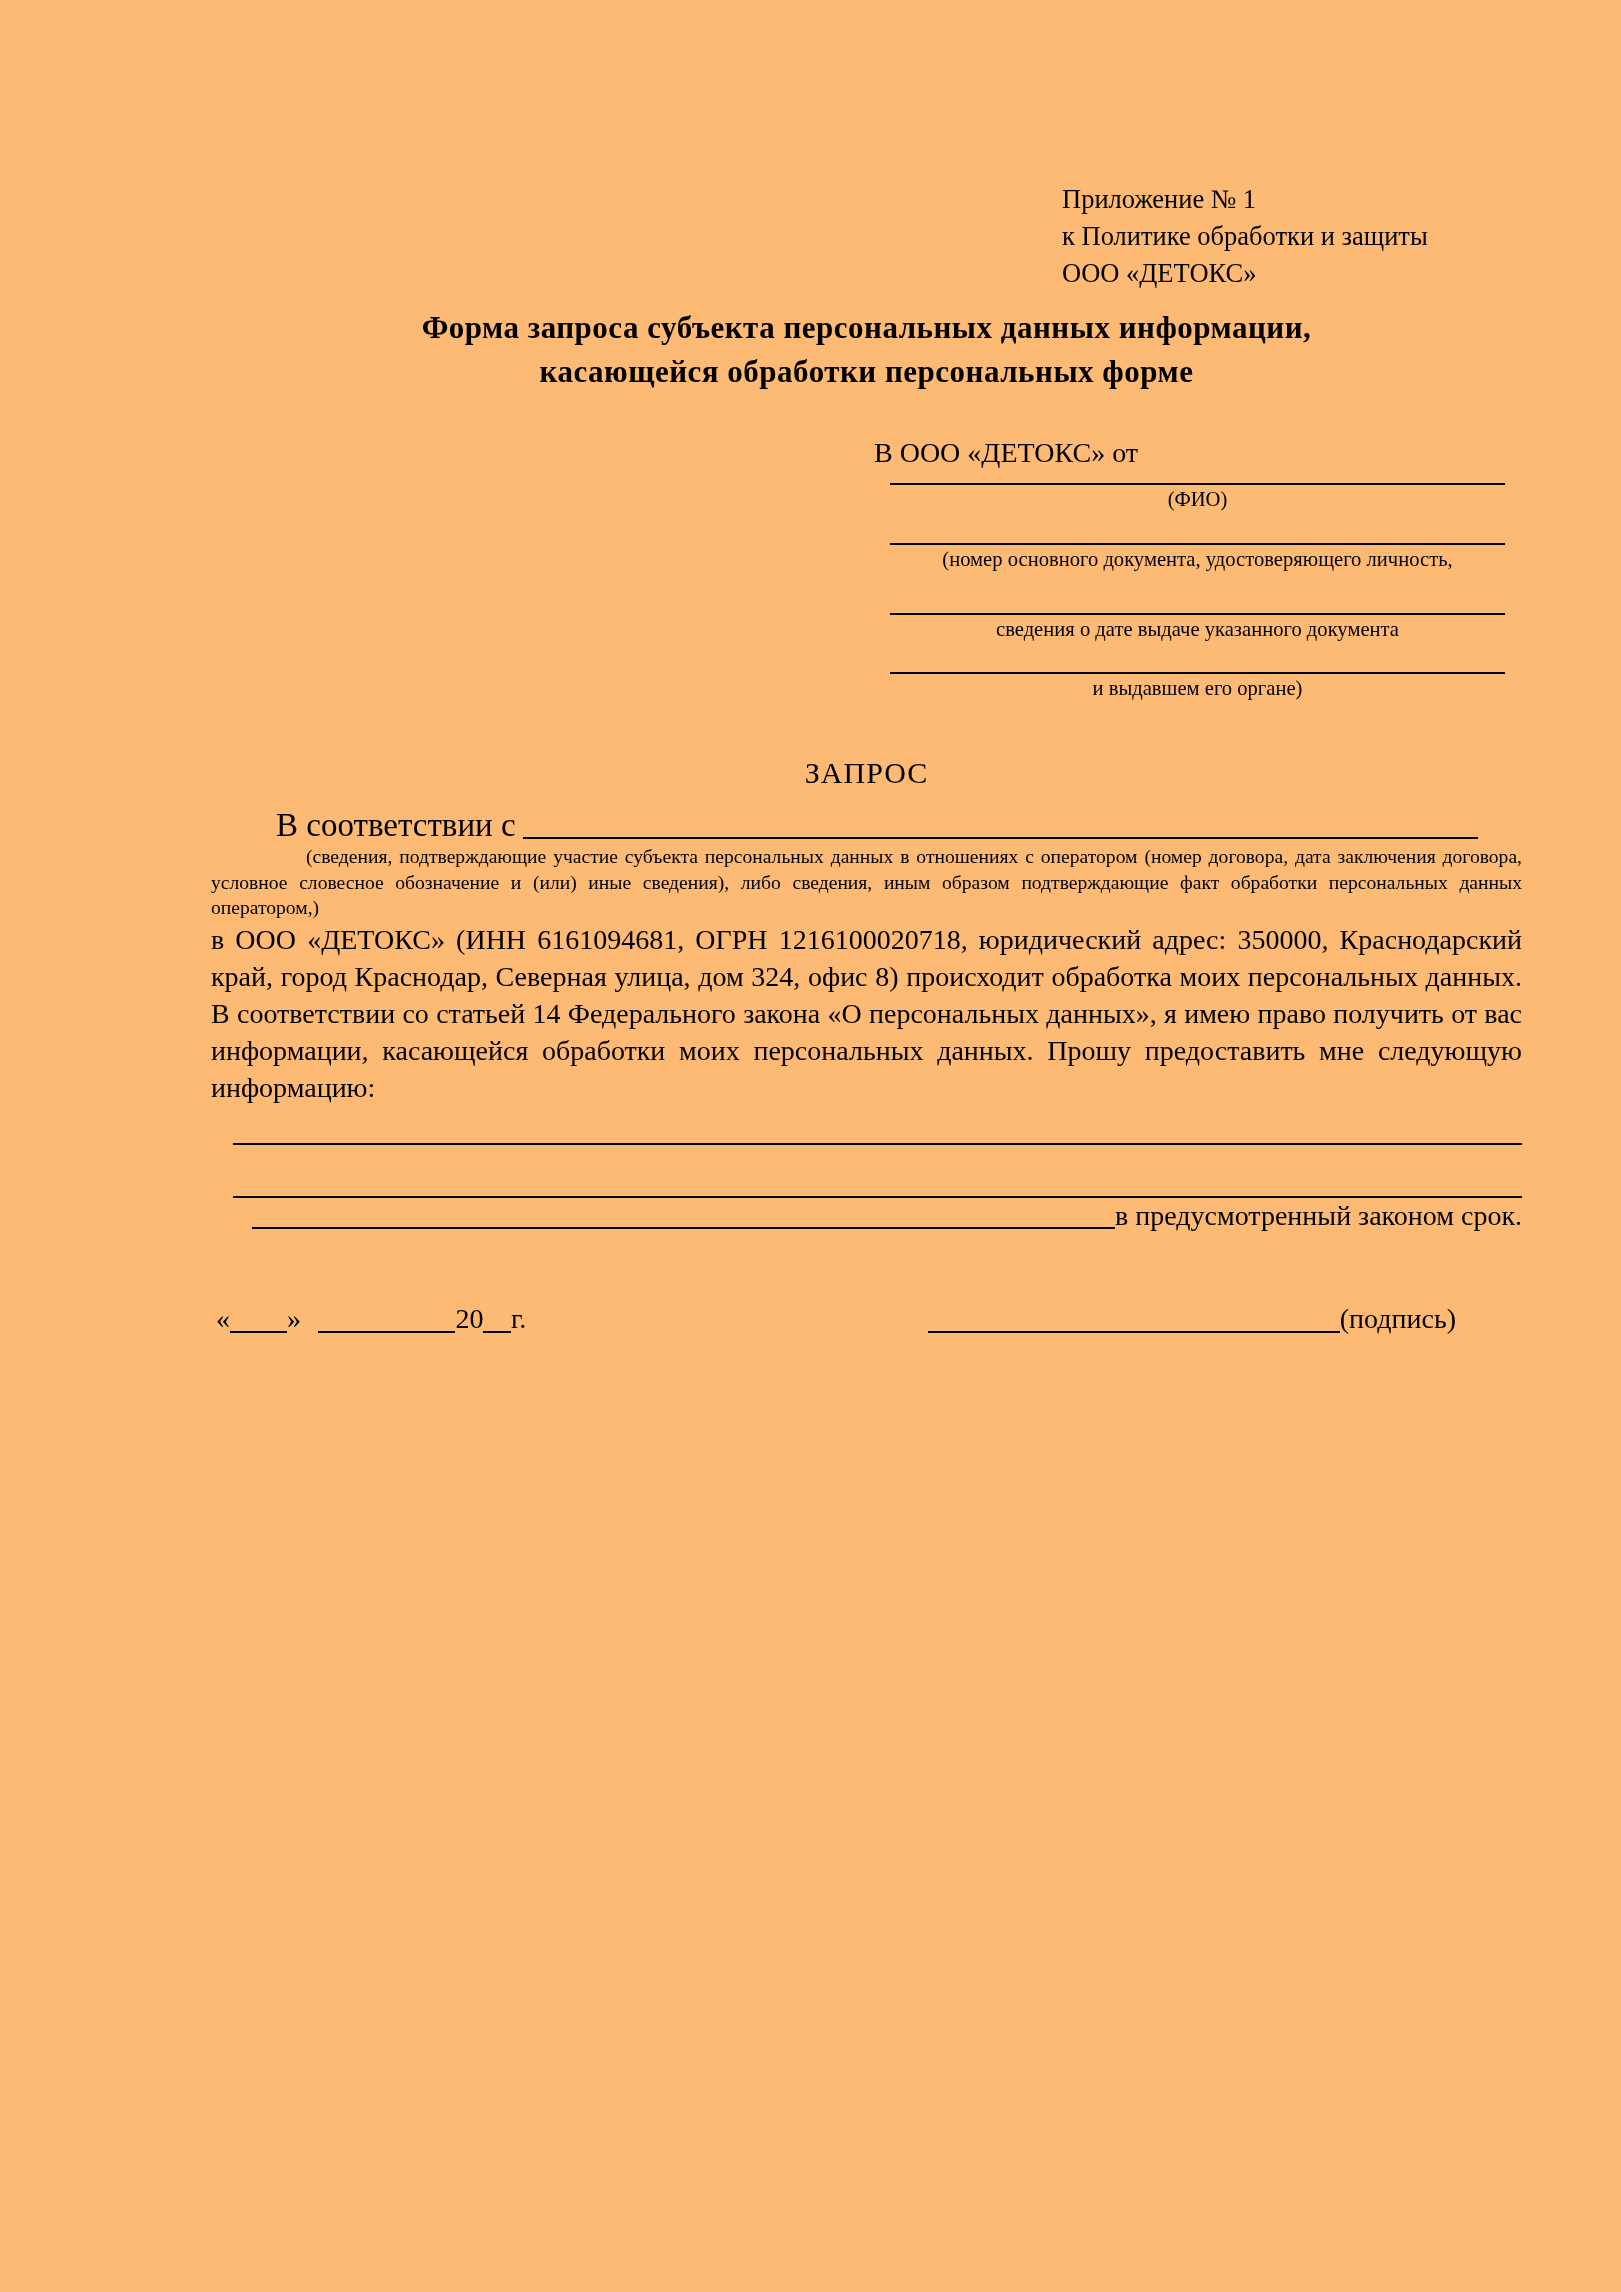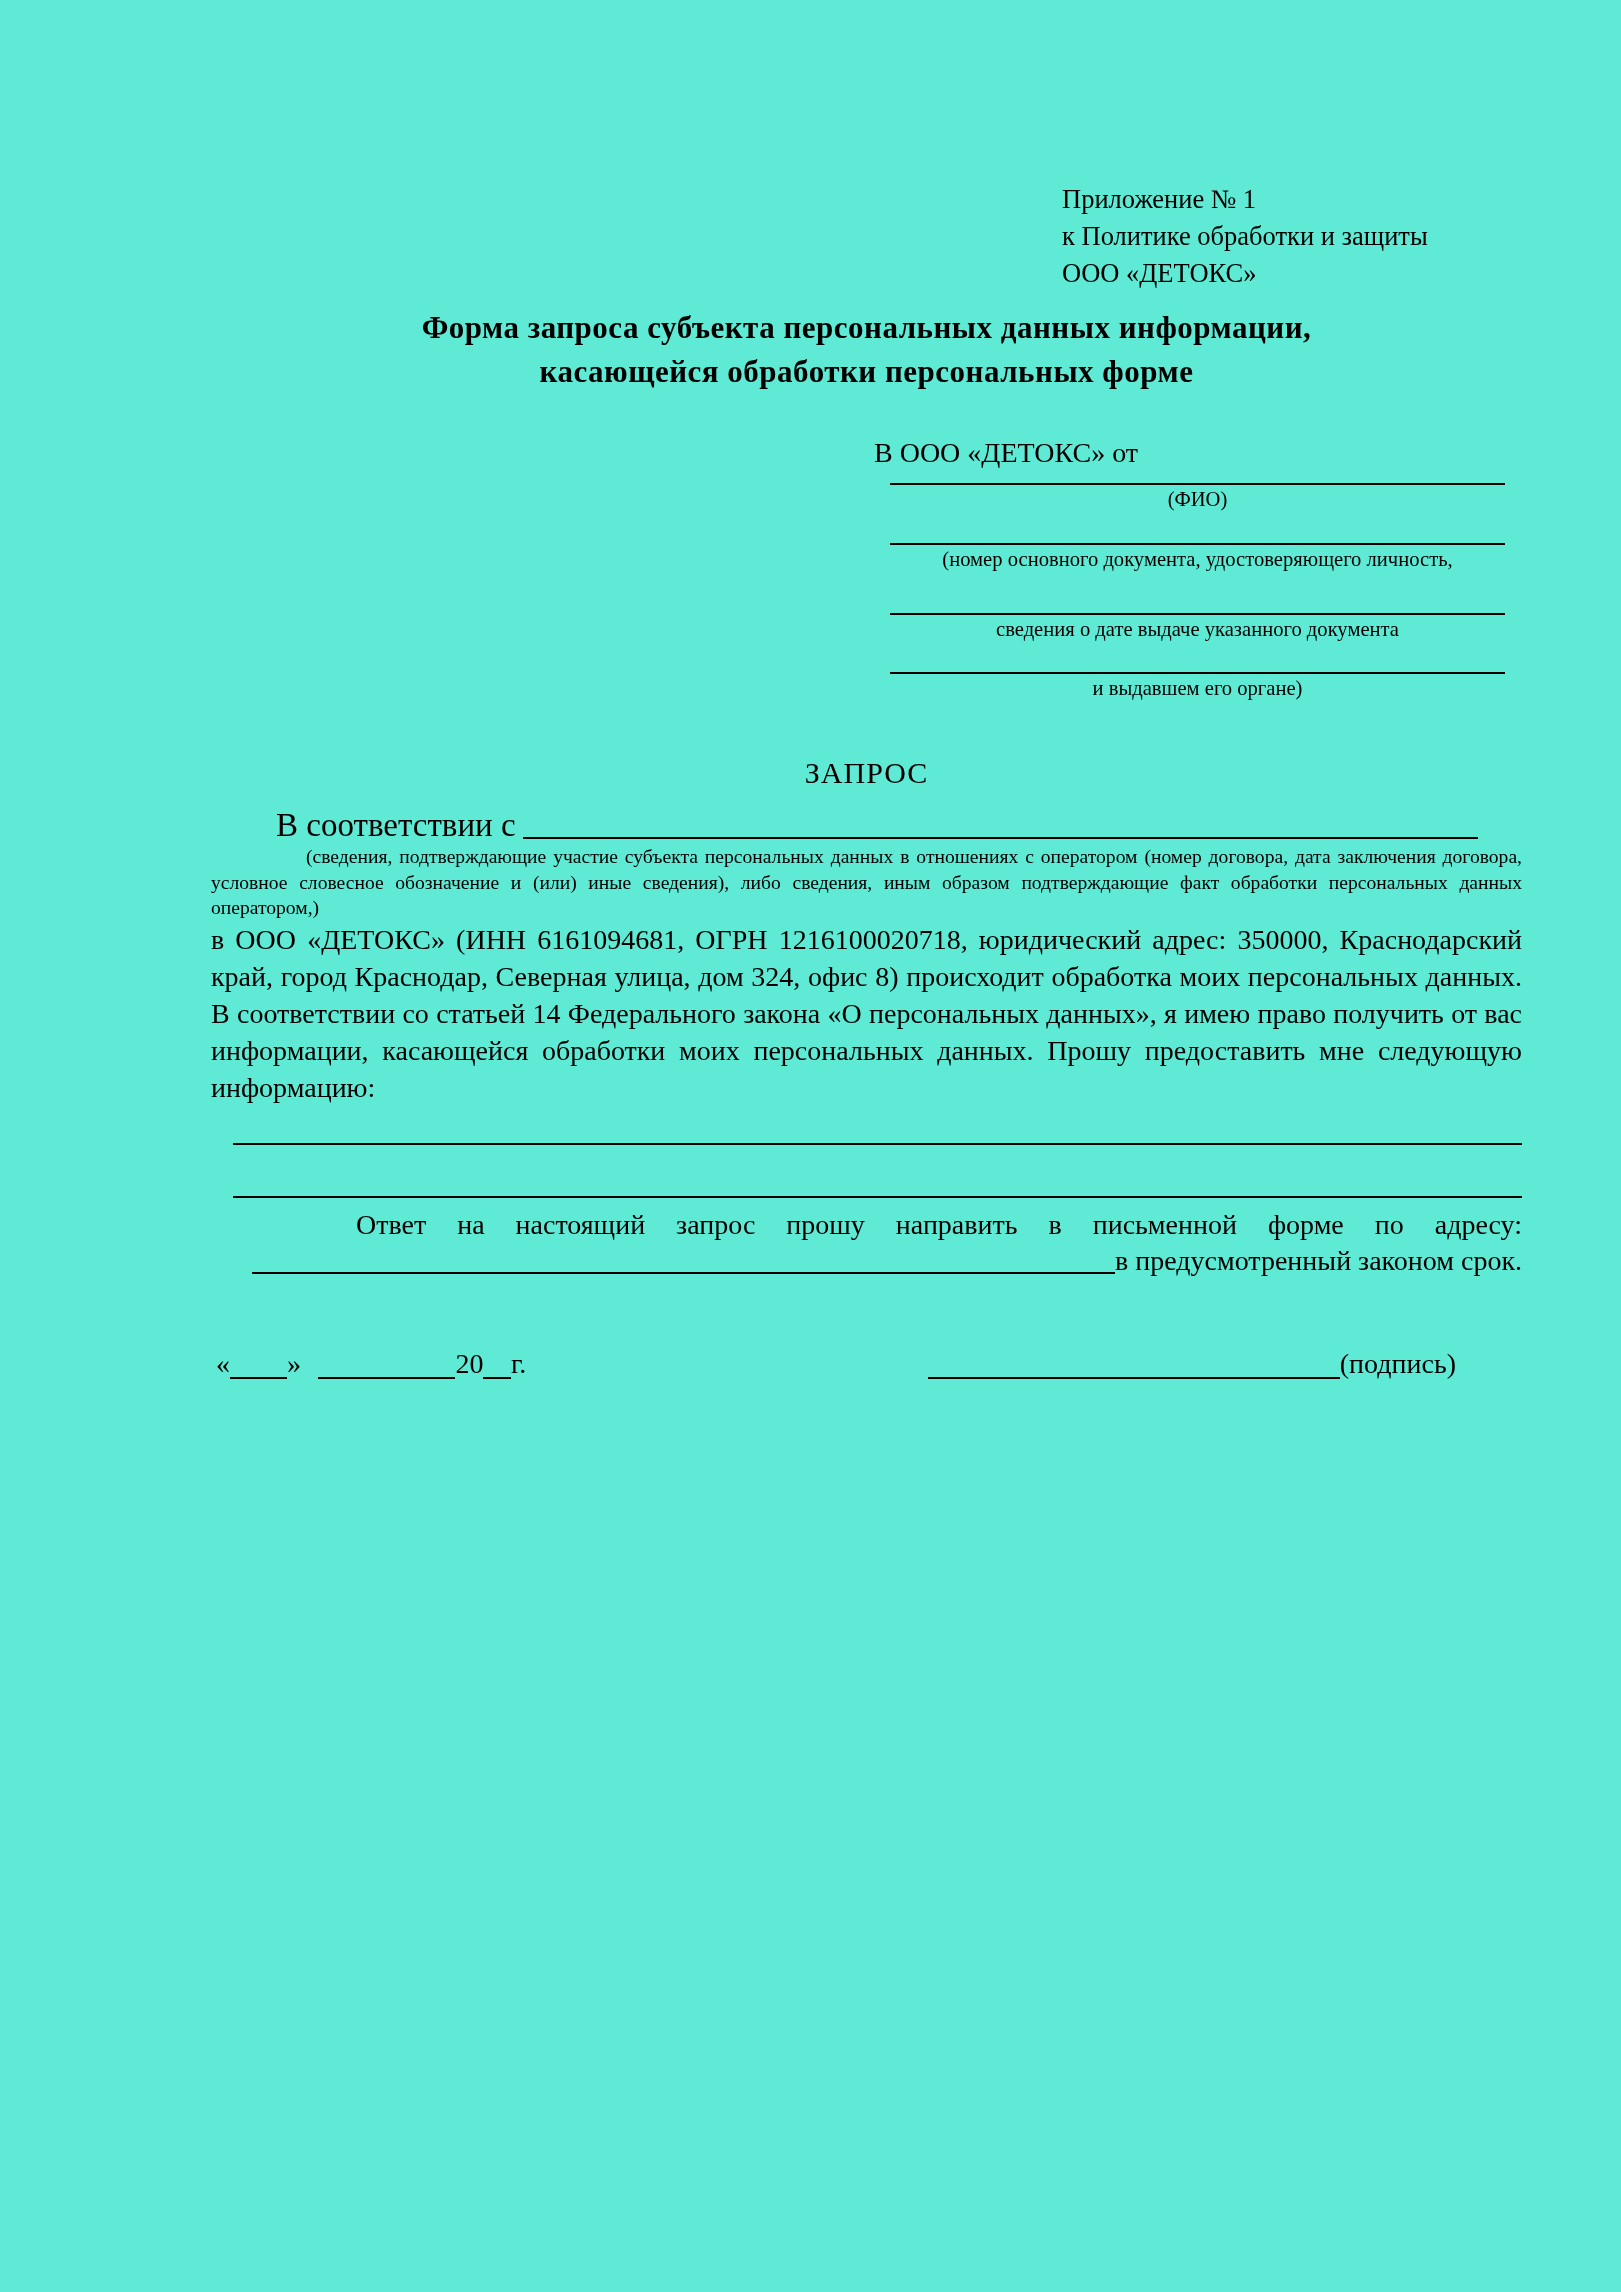--- a/index.html
+++ b/index.html
@@ -1,20 +1,20 @@
 <!DOCTYPE html>
 <html lang="ru"><head>
 <meta charset="utf-8">
 <style>
   html, body { margin: 0; padding: 0; background: #ffffff; }
   .page {
     position: relative;
     width: 1621px;
     height: 2293px;
-    background: #5eead4;
+    background: #fdba74;
     color: #000000;
     font-family: "Liberation Serif", "DejaVu Serif", serif;
     box-sizing: border-box;
     padding: 181px 99px 0 211px;
     overflow: hidden;
   }
   
   .appendix {
     margin-left: 851px;
     font-size: 26.5px;
@@ -180,21 +180,20 @@
     <span class="flex-fill"></span>
   </div>
 
   <div class="fine-print">(сведения, подтверждающие участие субъекта персональных данных в отношениях с оператором (номер договора, дата заключения договора, условное словесное обозначение и (или) иные сведения), либо сведения, иным образом подтверждающие факт обработки персональных данных оператором,)</div>
 
   <div class="body-par">в ООО «ДЕТОКС» (ИНН 6161094681, ОГРН 1216100020718, юридический адрес: 350000, Краснодарский край, город Краснодар, Северная улица, дом 324, офис 8) происходит обработка моих персональных данных. В соответствии со статьей 14 Федерального закона «О персональных данных», я имею право получить от вас информации, касающейся обработки моих персональных данных. Прошу предоставить мне следующую информацию:</div>
 
   <div class="blank-rule rule-1"></div>
   <div class="blank-rule rule-2"></div>
 
-  <div class="reply-par">Ответ на настоящий запрос прошу направить в письменной форме по адресу:</div>
 
   <div class="reply-row">
     <span class="flex-fill"></span>
     <span class="reply-suffix">в предусмотренный законом срок.</span>
   </div>
 
   <div class="footer-row">
     <div class="date-group">
       <span>«</span><span class="blank w58"></span><span>»</span><span class="blank w140"></span><span>20</span><span class="blank w28"></span><span>г.</span>
     </div>

